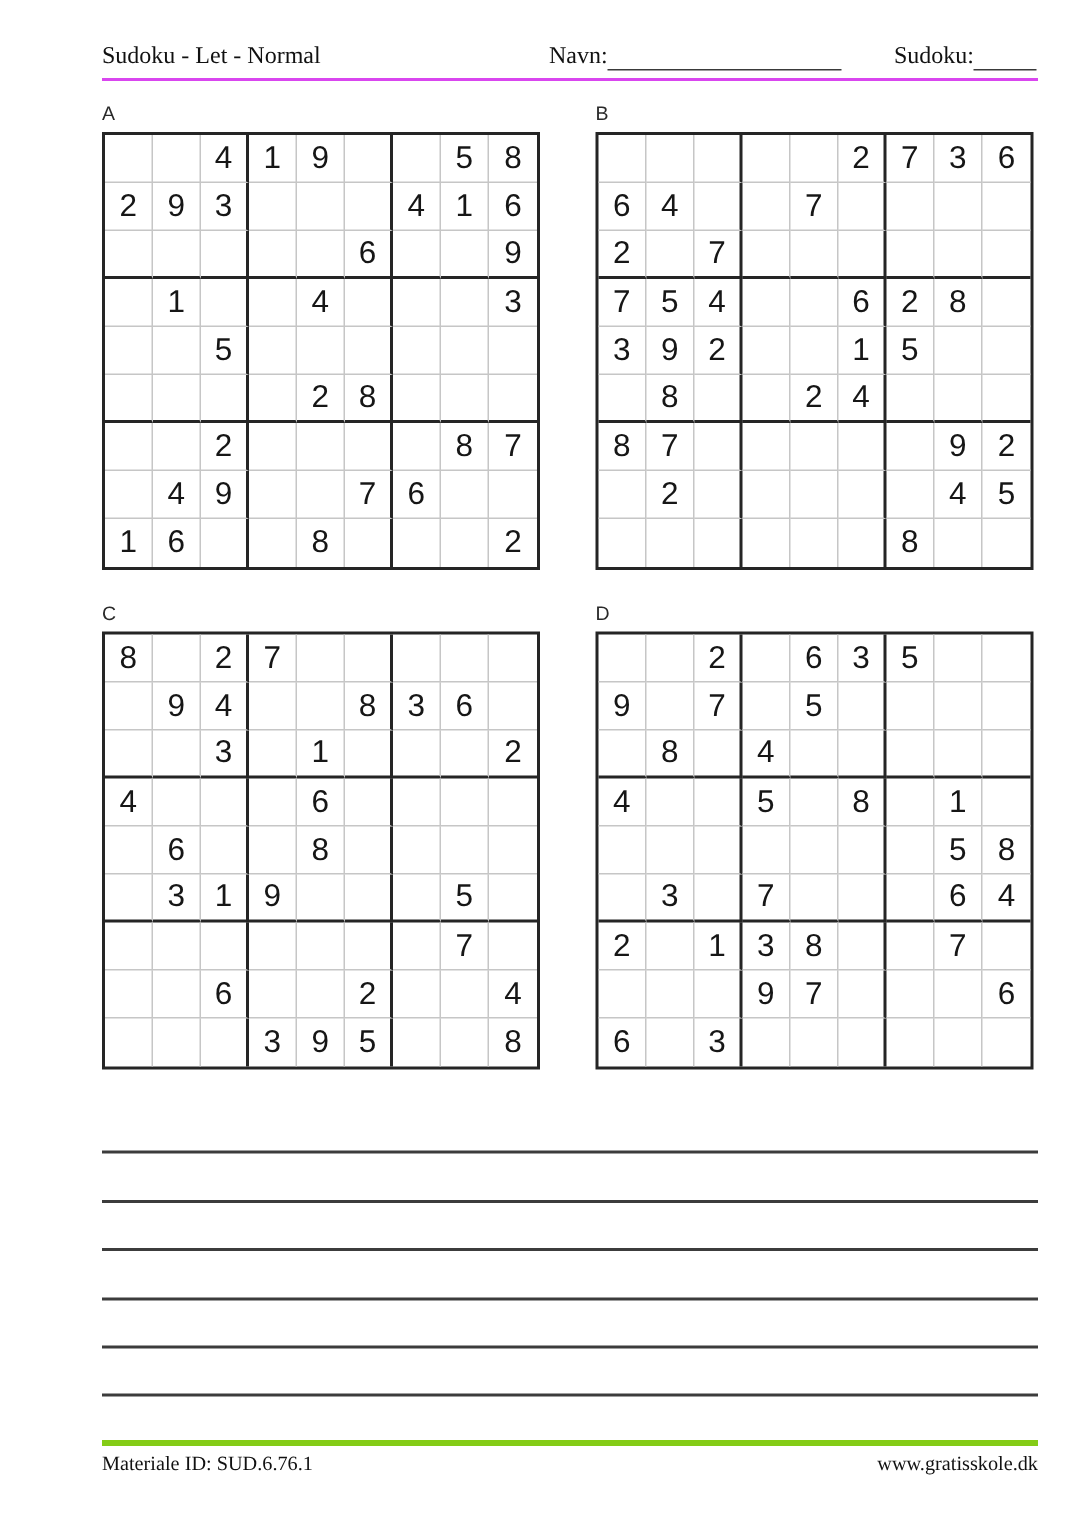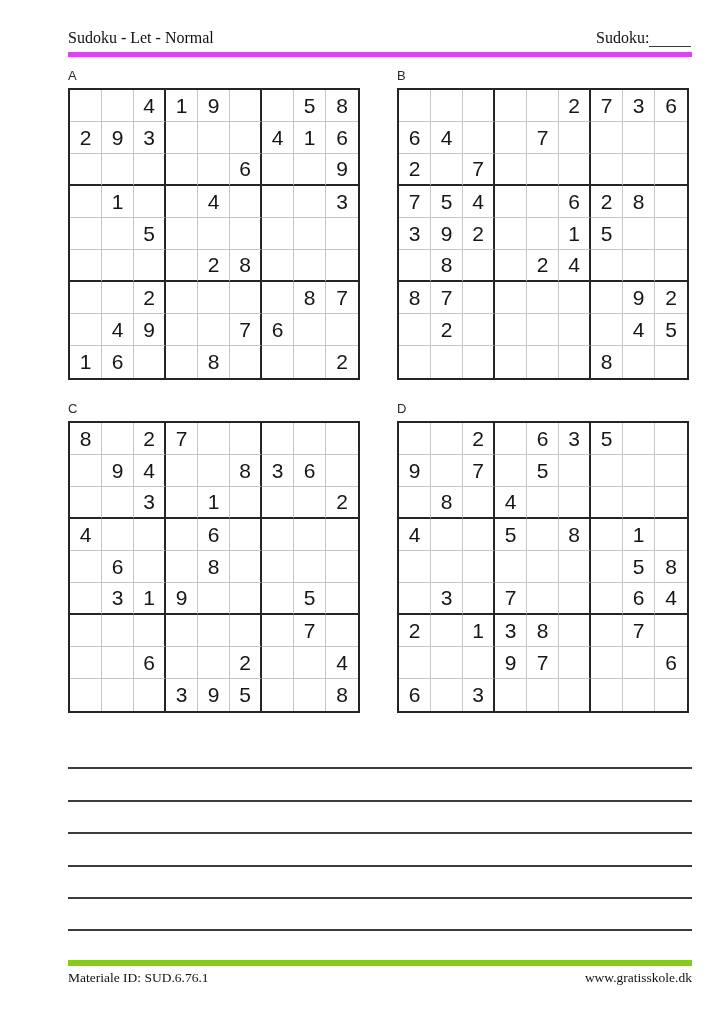--- a/index.html
+++ b/index.html
@@ -9,21 +9,21 @@
     position: relative;
     font-family: "Liberation Serif", serif;
     color: #111111;
     overflow: hidden;
   }
 
   
   .header {
     position: absolute; left: 68px; top: 27px;
     width: 624px; height: 25px;
-    border-bottom: 5px solid #d946ef;
+    border-bottom: 2px solid #d946ef;
     font-size: 16px;
   }
   .header .title { position: absolute; left: 0; top: 2px; }
   .field { position: absolute; top: 2px; white-space: nowrap; }
   .field-navn { left: 298px; }
   .field-klasse { left: 528px; }
   .blank-line {
     display: inline-block;
     border-bottom: 1.5px solid #3a3a3a;
     height: 15px;
@@ -64,33 +64,34 @@
   .cell:nth-child(n+73) { border-bottom: none; }
 
   
   .answer-lines { position: absolute; left: 68px; top: 737px; width: 624px; }
   .answer-line { height: 30.4px; border-bottom: 2px solid #3c3c3c; }
 
   
   .footer {
     position: absolute; left: 68px; top: 960px;
     width: 624px;
-    border-top: 6px solid #84cc16;
+    border-top: 4px solid #84cc16;
     display: flex; justify-content: space-between;
     padding-top: 4px;
     font-size: 13.5px;
   }
 </style>
 </head>
 <body>
 
 <div class="page">
 
   <div class="header">
     <span class="title">Sudoku - Let - Normal</span>
+    <span class="field field-navn"><span>Navn:</span><span class="blank-line navn-blank"></span></span>
     <span class="field field-klasse"><span>Sudoku:</span><span class="blank-line klasse-blank"></span></span>
   </div>
 
   <div class="puzzle puzzle-a">
     <div class="puzzle-label">A</div>
     <div class="sudoku">
         <div class="cell"></div>
         <div class="cell"></div>
         <div class="cell vr">4</div>
         <div class="cell">1</div>

